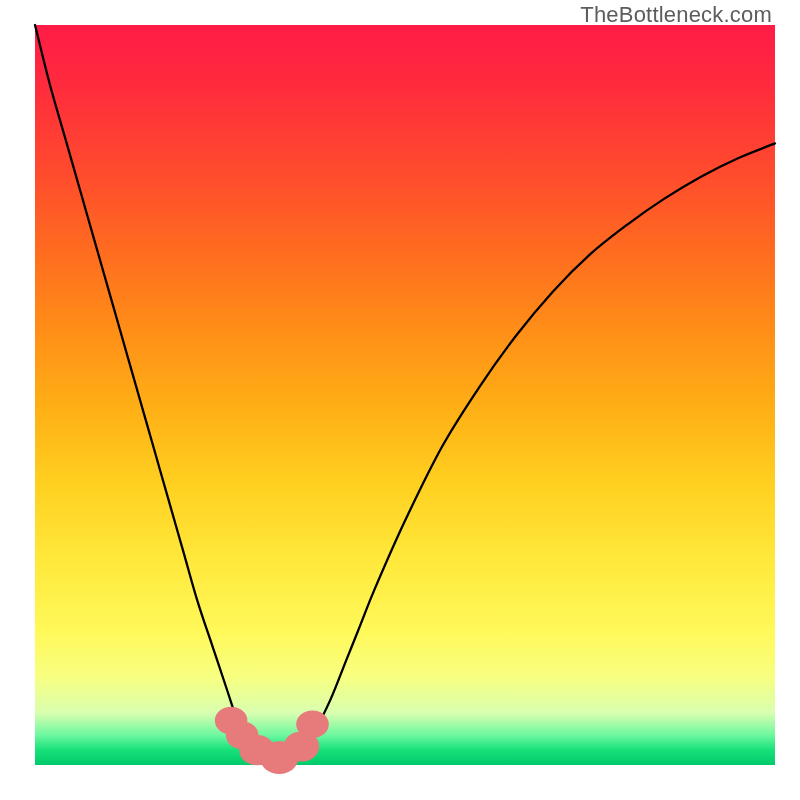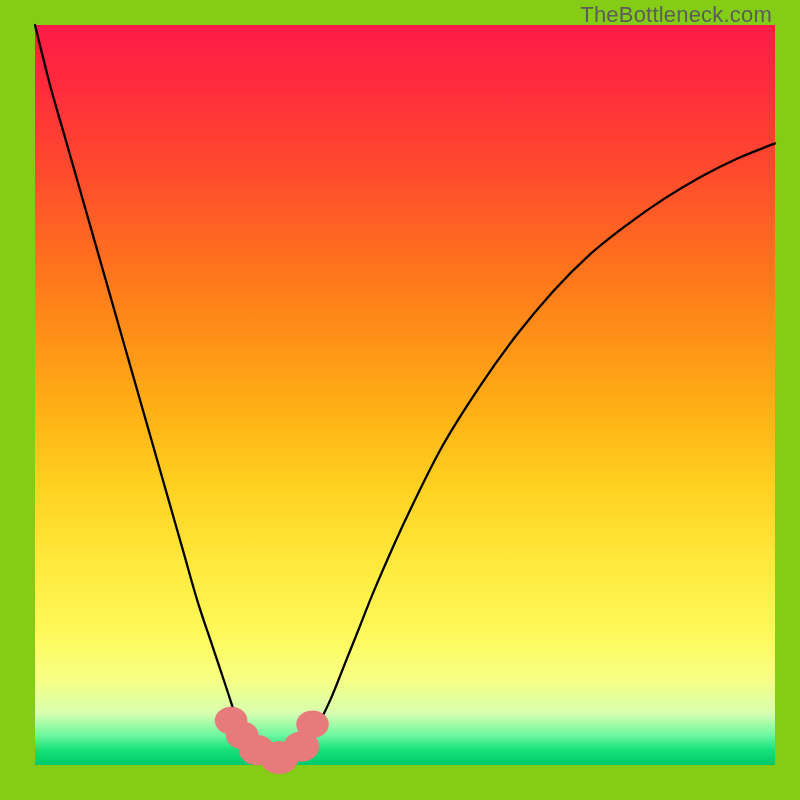--- a/index.html
+++ b/index.html
@@ -9,21 +9,21 @@
     height: 800px;
     background: #000;
     overflow: hidden;
   }
   .frame {
     position: absolute;
     left: 0;
     top: 0;
     width: 800px;
     height: 800px;
-    background: #84cc16;
+    background: #ffffff;
   }
   .plot-area {
     position: absolute;
     left: 35px;
     top: 25px;
     width: 740px;
     height: 740px;
     
     background: linear-gradient(to bottom,
       #ff1b46 0%,

